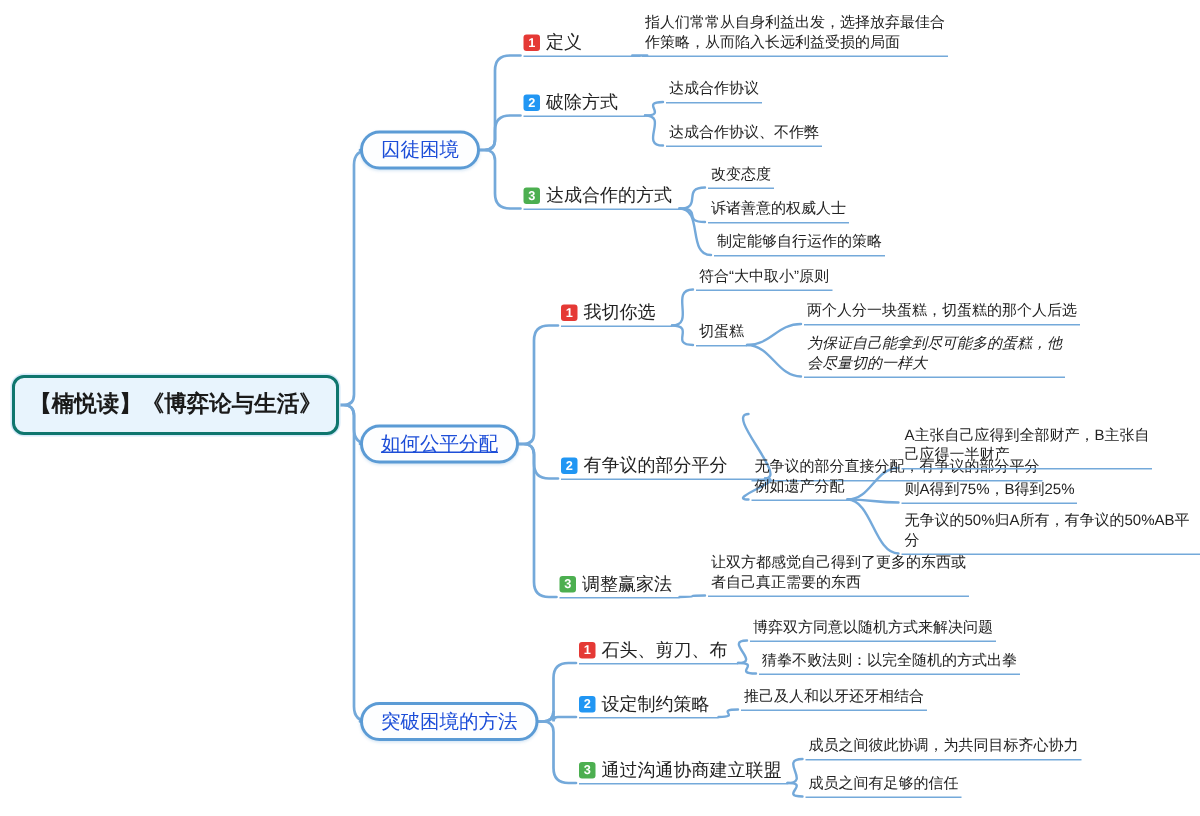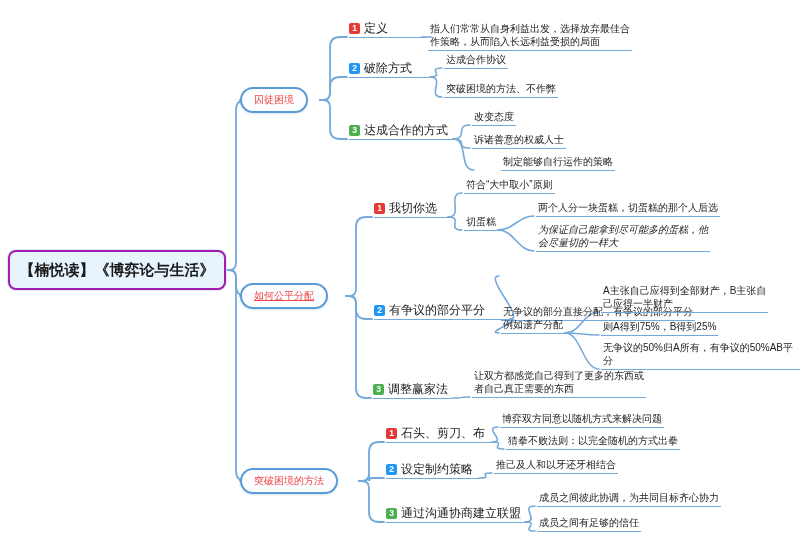--- a/index.html
+++ b/index.html
@@ -4,27 +4,27 @@
 <style>
   html,body{margin:0;padding:0;background:#ffffff;}
   #map{
     position:relative;width:800px;height:544px;background:#ffffff;overflow:hidden;
     font-family:"Liberation Sans",sans-serif;color:#222;
   }
   #wires{position:absolute;left:0;top:0;width:800px;height:544px;pointer-events:none;}
   .node{position:absolute;box-sizing:border-box;white-space:pre-wrap;cursor:default;}
   .root{
     width:218px;height:40px;line-height:36px;text-align:center;
-    background:#e8f4fd;border:2px solid #a21caf;border-radius:8px;
+    background:#e8f4fd;border:2px solid #0f766e;border-radius:8px;
     font-size:15px;font-weight:bold;color:#1a1a1a;
     box-shadow:0 0 0 1px #d6eafa;
   }
   .topic{
     background:#fdfeff;border:2px solid #5b9bd5;border-radius:13px;
-    padding:3px 12px;font-size:10px;line-height:16px;color:#ef4444;
+    padding:3px 12px;font-size:13px;line-height:16px;color:#1d4ed8;
     box-shadow:0 1px 2px rgba(91,155,213,.25);
   }
   .labelrow{
     display:flex;align-items:center;height:15px;font-size:12px;
     padding:0 4px 3px 0;border-bottom:1.5px solid #74a9da;color:#222;
   }
   .labelrow .badge{
     flex:0 0 auto;width:11px;height:11px;border-radius:2px;margin-right:4px;
     color:#fff;font-size:8.5px;font-weight:bold;line-height:11px;text-align:center;
   }
@@ -71,29 +71,29 @@
       <path d="M 479 478 C 495 478 476 473 492 473" fill="none" stroke="#74a9da" stroke-width="1.6" stroke-linecap="round"></path>
       <path d="M 359 481 L 362 481 Q 369 481 369 474 L 369 481 Q 369 478 372 478 L 384 478" fill="none" stroke="#74a9da" stroke-width="1.8" stroke-linecap="round"></path>
       <path d="M 525 522 C 541 522 519 506 535 506" fill="none" stroke="#74a9da" stroke-width="1.6" stroke-linecap="round"></path>
       <path d="M 525 522 C 541 522 519 531 535 531" fill="none" stroke="#74a9da" stroke-width="1.6" stroke-linecap="round"></path>
       <path d="M 359 481 L 362 481 Q 369 481 369 488 L 369 512 Q 369 522 379 522 L 384 522" fill="none" stroke="#74a9da" stroke-width="1.8" stroke-linecap="round"></path>
       <path d="M 226 270 L 229 270 Q 236 270 236 277 L 236 471 Q 236 481 246 481 L 240 481" fill="none" stroke="#74a9da" stroke-width="1.8" stroke-linecap="round"></path>
     </svg>
 <div class="node root" style="left: 8px; top: 250px; width: 218px;">【楠悦读】《博弈论与生活》</div>
     <div class="node topic" style="left: 240px; top: 87px;">囚徒困境</div>
     <div class="node labelrow" style="left: 349px; top: 23px; min-width: 78px;"><span class="badge red">1</span><span>定义</span></div>
-    <div class="node leaf" style="left: 428px; top: 9px; margin-top: 13px;">指人们常常从自身利益出发，选择放弃最佳合
+    <div class="node leaf" style="left: 428px; top: 9px;">指人们常常从自身利益出发，选择放弃最佳合
 作策略，从而陷入长远利益受损的局面</div>
     <div class="node labelrow" style="left: 349px; top: 63px; min-width: 81px;"><span class="badge blue">2</span><span>破除方式</span></div>
     <div class="node leaf" style="left: 444px; top: 53px;">达成合作协议</div>
-    <div class="node leaf" style="left: 444px; top: 82px;">突破困境的方法、不作弊</div>
+    <div class="node leaf" style="left: 444px; top: 82px;">达成合作协议、不作弊</div>
     <div class="node labelrow" style="left: 349px; top: 125px; min-width: 104px;"><span class="badge green">3</span><span>达成合作的方式</span></div>
     <div class="node leaf" style="left: 472px; top: 110px;">改变态度</div>
     <div class="node leaf" style="left: 472px; top: 133px;">诉诸善意的权威人士</div>
-    <div class="node leaf" style="left: 476px; top: 155px; margin-left: 25px;">制定能够自行运作的策略</div>
+    <div class="node leaf" style="left: 476px; top: 155px;">制定能够自行运作的策略</div>
     <div class="node topic" style="left: 240px; top: 283px; text-decoration: underline;">如何公平分配</div>
     <div class="node labelrow" style="left: 374px; top: 203px; min-width: 74px;"><span class="badge red">1</span><span>我切你选</span></div>
     <div class="node leaf" style="left: 464px; top: 178px;">符合“大中取小”原则</div>
     <div class="node leaf" style="left: 464px; top: 215px;">切蛋糕</div>
     <div class="node leaf" style="left: 536px; top: 201px;">两个人分一块蛋糕，切蛋糕的那个人后选</div>
     <div class="node leaf" style="left: 536px; top: 223px; font-style: italic;">为保证自己能拿到尽可能多的蛋糕，他
 会尽量切的一样大</div>
     <div class="node labelrow" style="left: 374px; top: 305px; min-width: 136px;"><span class="badge blue">2</span><span>有争议的部分平分</span></div>
     <div class="node leaf" style="left: 501px; top: 261px; margin-top: 44px;">无争议的部分直接分配，有争议的部分平分</div>
     <div class="node leaf" style="left: 501px; top: 318px;">例如遗产分配</div>

